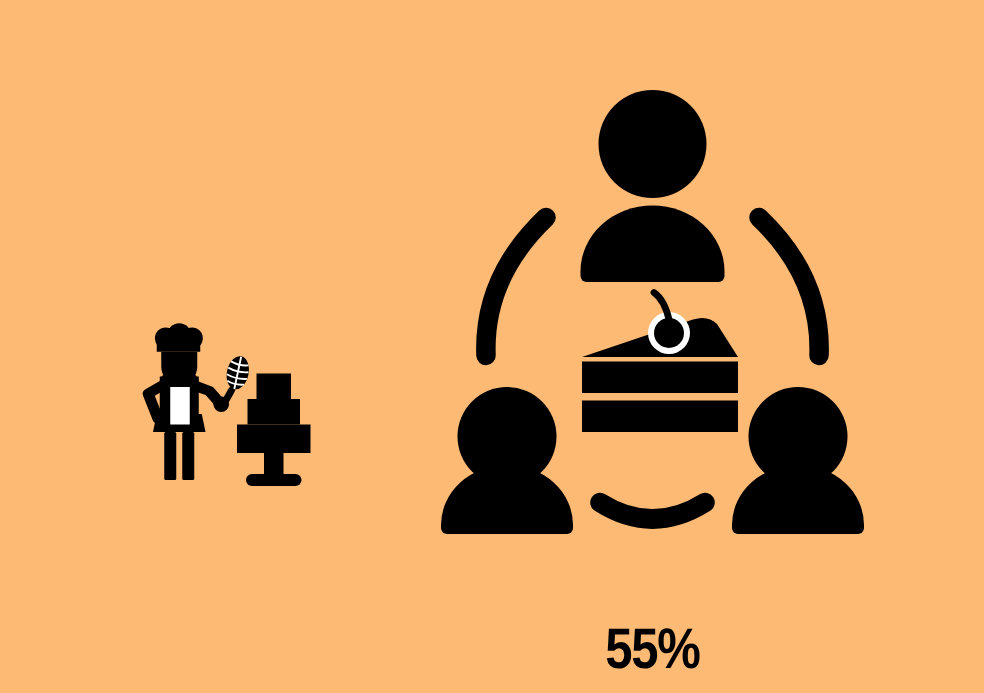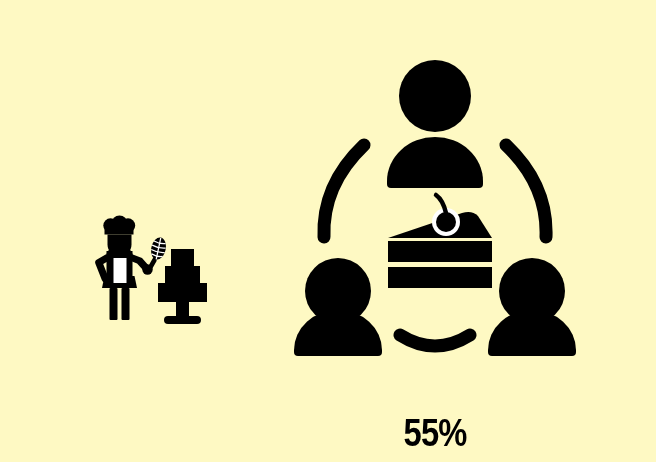--- a/index.html
+++ b/index.html
@@ -8,21 +8,21 @@
     padding: 0;
     background: #ffffff;
   }
   body {
     font-family: "Liberation Sans", sans-serif;
   }
   #stage {
     position: relative;
     width: 656px;
     height: 462px;
-    background: #fef9c3;
+    background: #fdba74;
     overflow: hidden;
   }
   .group {
     position: absolute;
   }
   
   #group-left {
     left: 88px;
     top: 214px;
     width: 160px;

